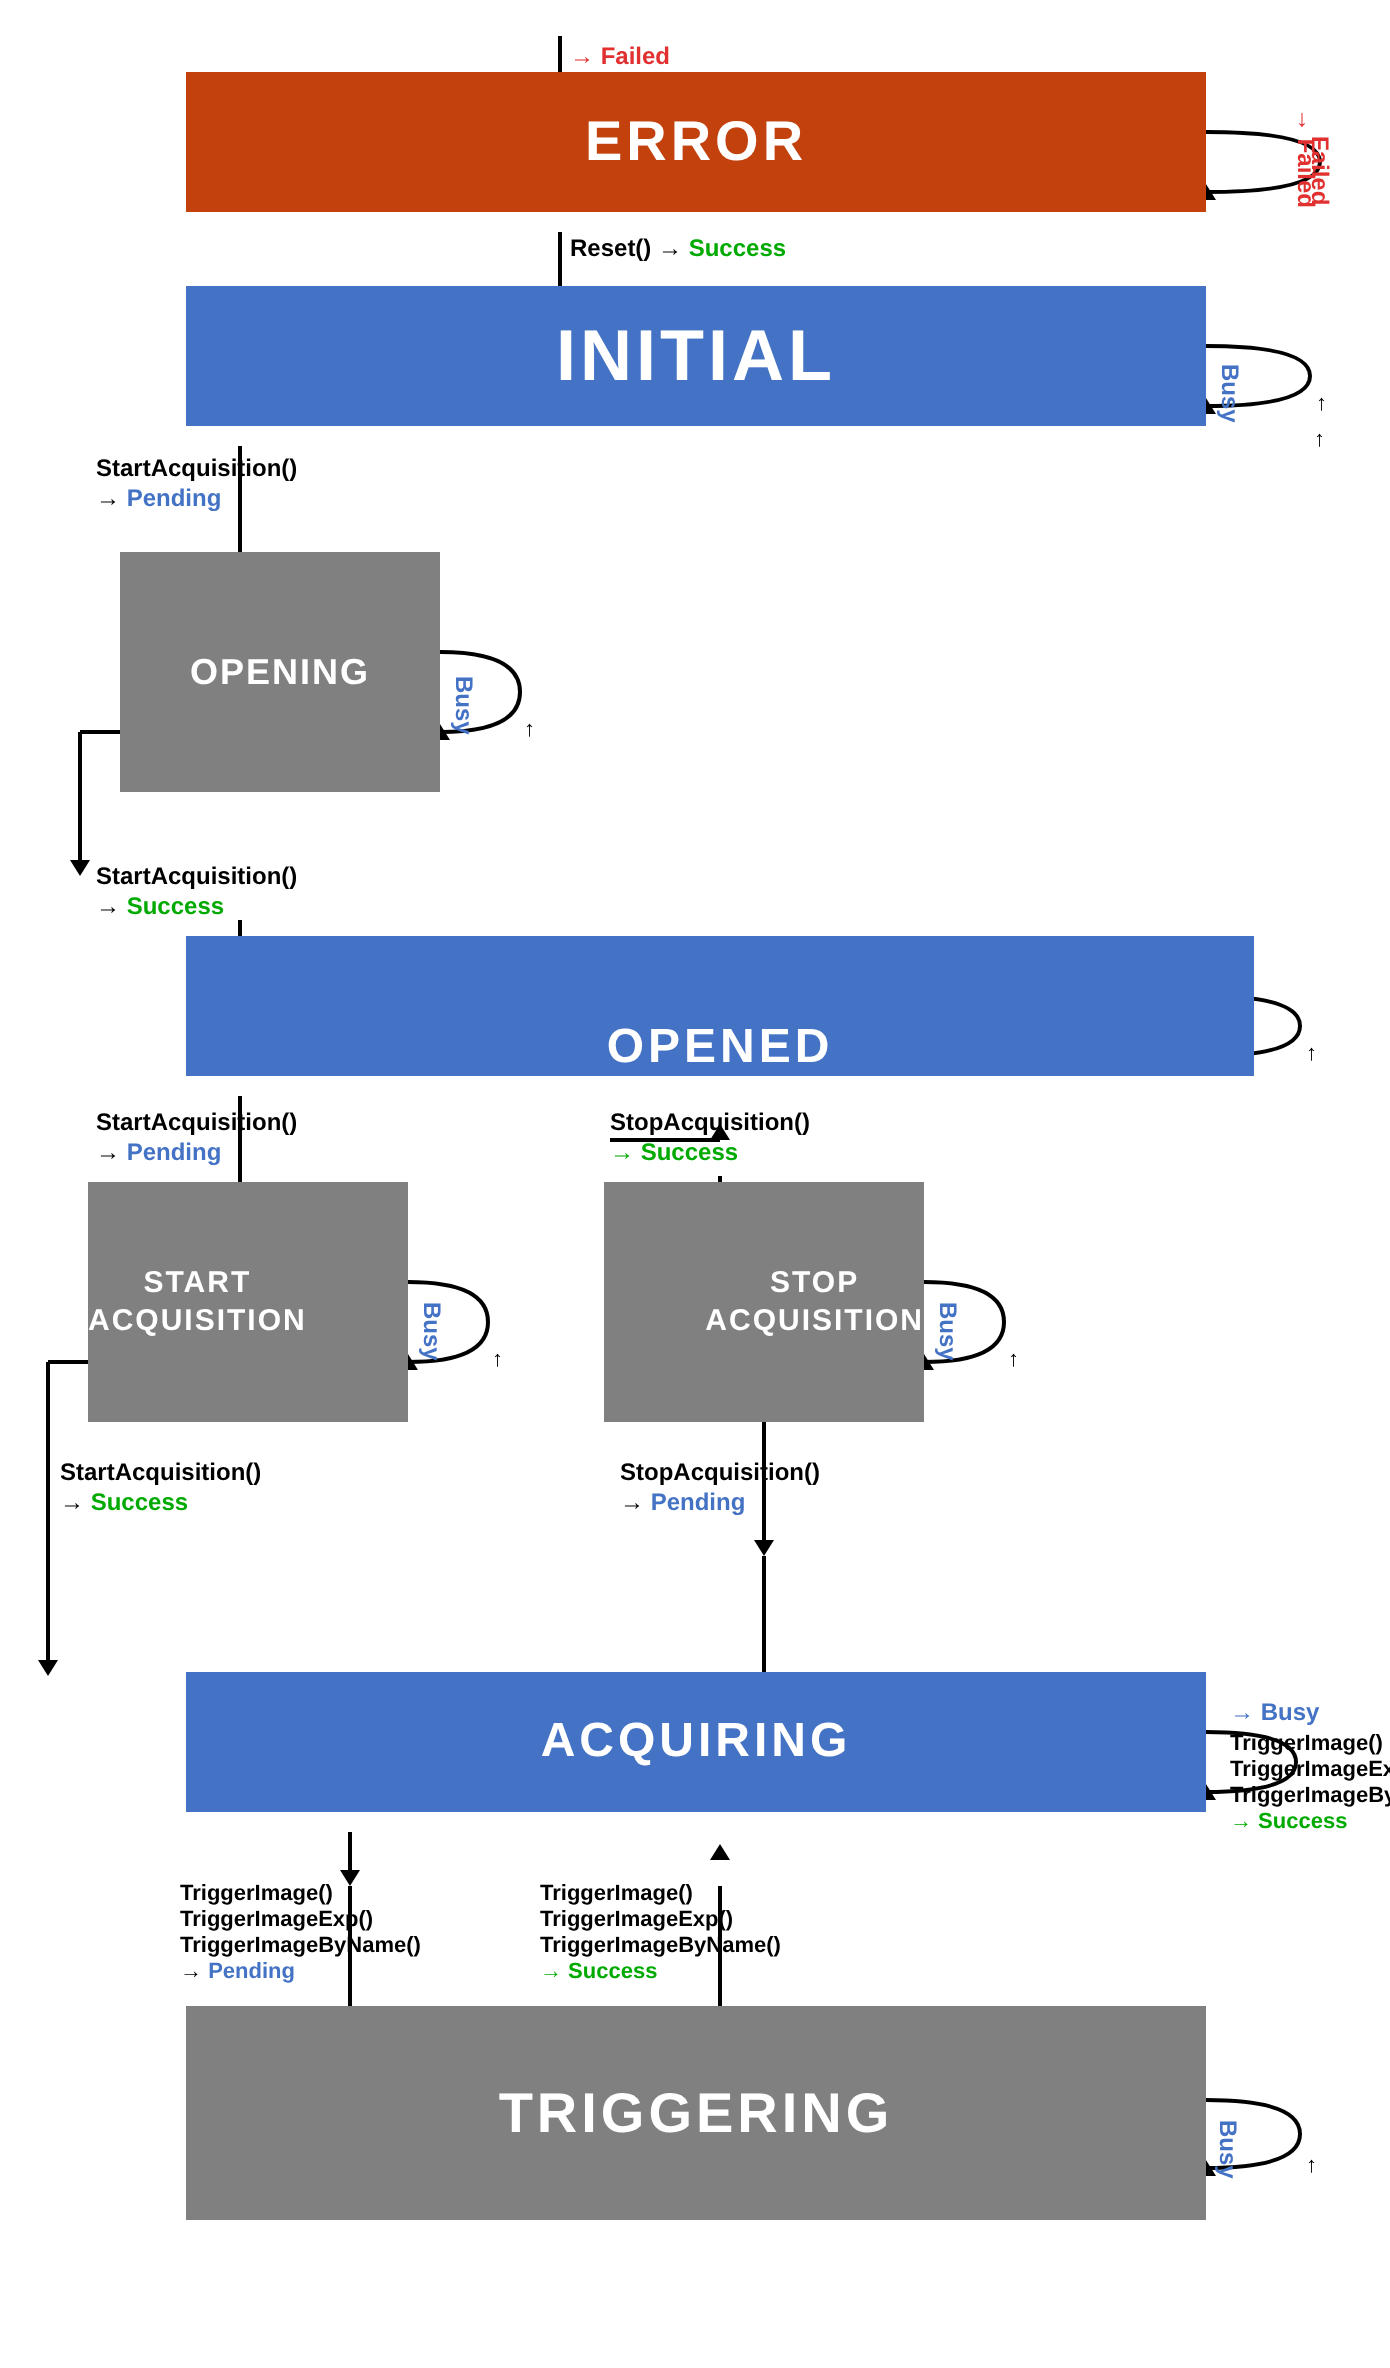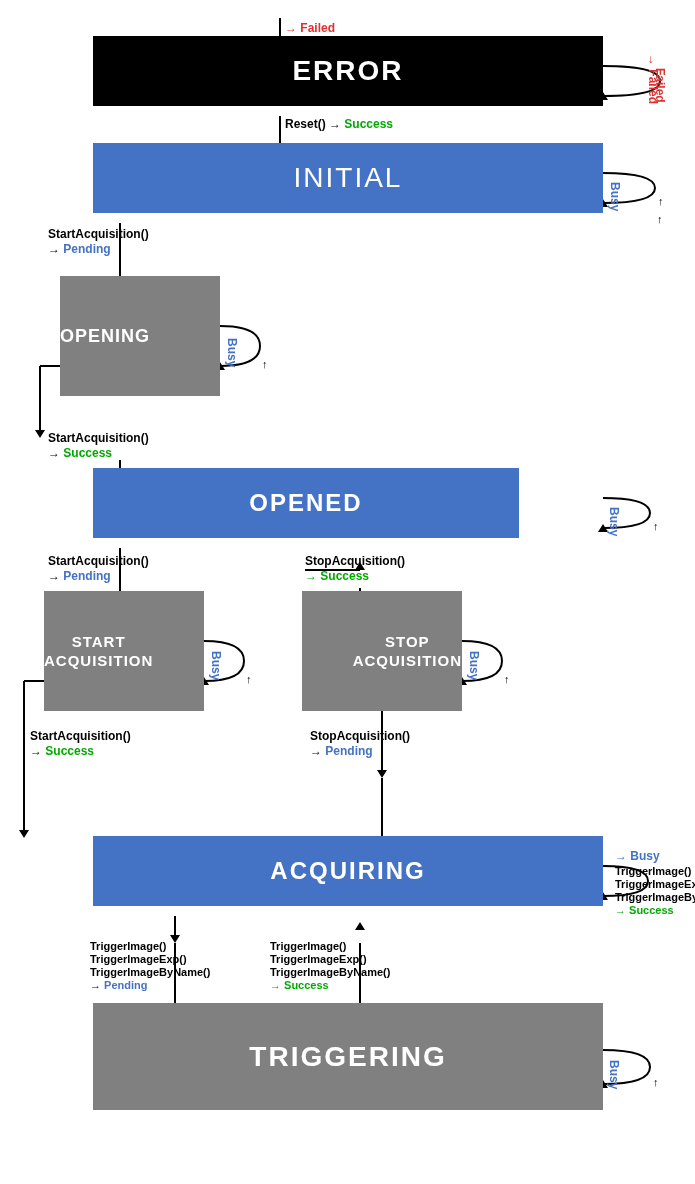--- a/index.html
+++ b/index.html
@@ -135,36 +135,36 @@
     <path d="M 603,1040 Q 650,1040 650,1057 Q 650,1074 603,1074" stroke="#000" stroke-width="2" fill="none"></path>
     <polygon points="603,1070 598,1078 608,1078" fill="#000"></polygon>
     <text x="614" y="1050" font-size="12" font-weight="bold" fill="#4472c4" font-family="Arial" writing-mode="tb">Busy</text>
     <text x="653" y="1076" font-size="11" font-weight="bold" fill="#000" font-family="Arial">↑</text>
 
     <text x="657" y="213" font-size="11" font-weight="bold" fill="#000" font-family="Arial">↑</text>
 
   </svg>
 
   
-  <div style="position:absolute; top:36px; left:93px; width:510px; height:70px; background:#000000; display:flex; align-items:center; justify-content:center;">
+  <div style="position:absolute; top:36px; left:93px; width:510px; height:70px; background:#c2410c; display:flex; align-items:center; justify-content:center;">
     <span style="color:white; font-weight:bold; font-size:28px; letter-spacing:2px; font-family:Arial;">ERROR</span>
   </div>
 
   
   <div style="position:absolute; top:143px; left:93px; width:510px; height:70px; background:#4472c4; display:flex; align-items:center; justify-content:center;">
-    <span style="color:white; font-weight:normal; font-size:28px; letter-spacing:2px; font-family:Arial;">INITIAL</span>
+    <span style="color:white; font-weight:bold; font-size:36px; letter-spacing:2px; font-family:Arial;">INITIAL</span>
   </div>
 
   
-  <div style="position:absolute; top:276px; left:60px; width:160px; height:120px; background:#808080; display:flex; align-items:center; ">
+  <div style="position:absolute; top:276px; left:60px; width:160px; height:120px; background:#808080; display:flex; align-items:center; justify-content:center;">
     <span style="color:white; font-weight:bold; font-size:18px; letter-spacing:1px; font-family:Arial; text-align:center;">OPENING</span>
   </div>
 
   
-  <div style="position:absolute; top:468px; left:93px; width:426px; height:70px; background:#4472c4; display:flex; align-items:center; justify-content:center;">
+  <div style="position:absolute; top:468px; left:93px; width:534px; height:70px; background:#4472c4; display:flex; align-items:flex-end; justify-content:center;">
     <span style="color:white; font-weight:bold; font-size:24px; letter-spacing:2px; font-family:Arial;">OPENED</span>
   </div>
 
   
   <div style="position:absolute; top:591px; left:44px; width:160px; height:120px; background:#808080; display:flex; align-items:center; justify-content:flex-start; text-align:center;">
     <span style="color:white; font-weight:bold; font-size:15px; letter-spacing:1px; font-family:Arial; text-align:center; line-height:1.3;">START<br>ACQUISITION</span>
   </div>
 
   
   <div style="position:absolute; top:591px; left:302px; width:160px; height:120px; background:#808080; display:flex; align-items:center; justify-content:flex-end; text-align:center;">

